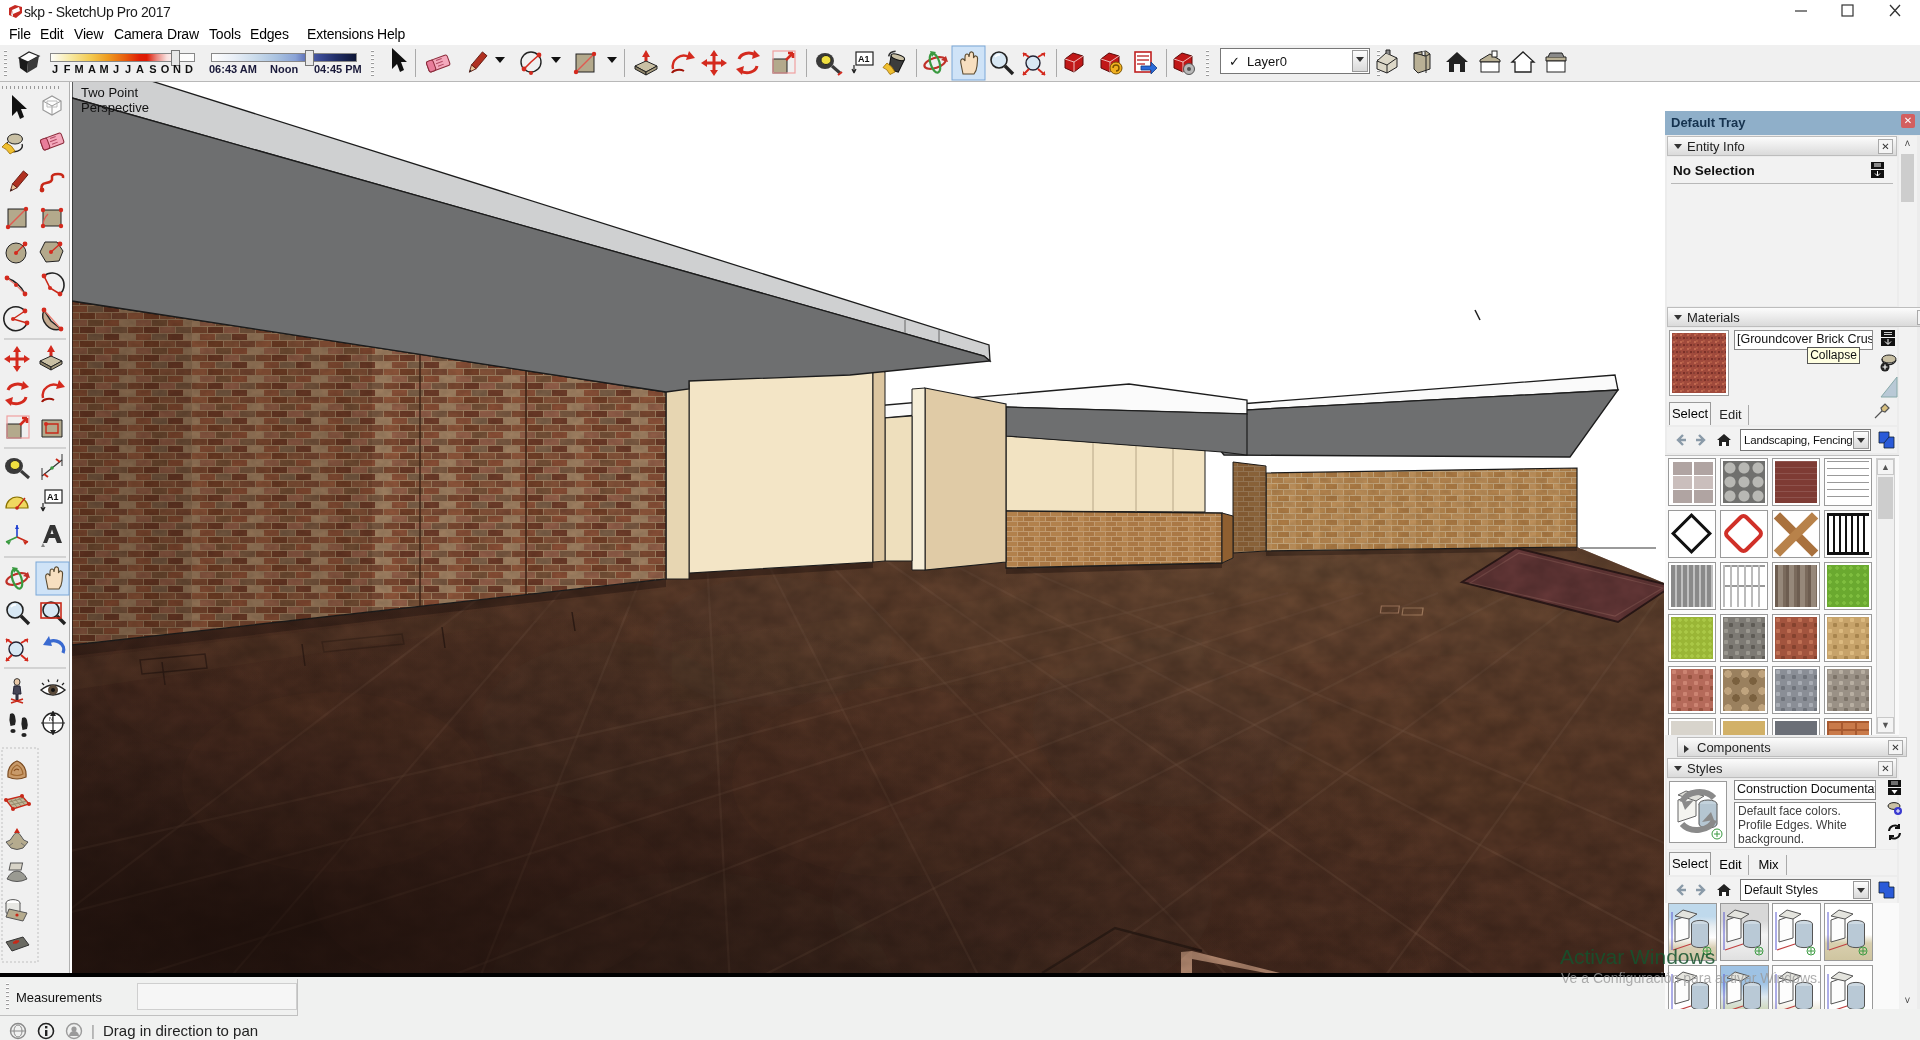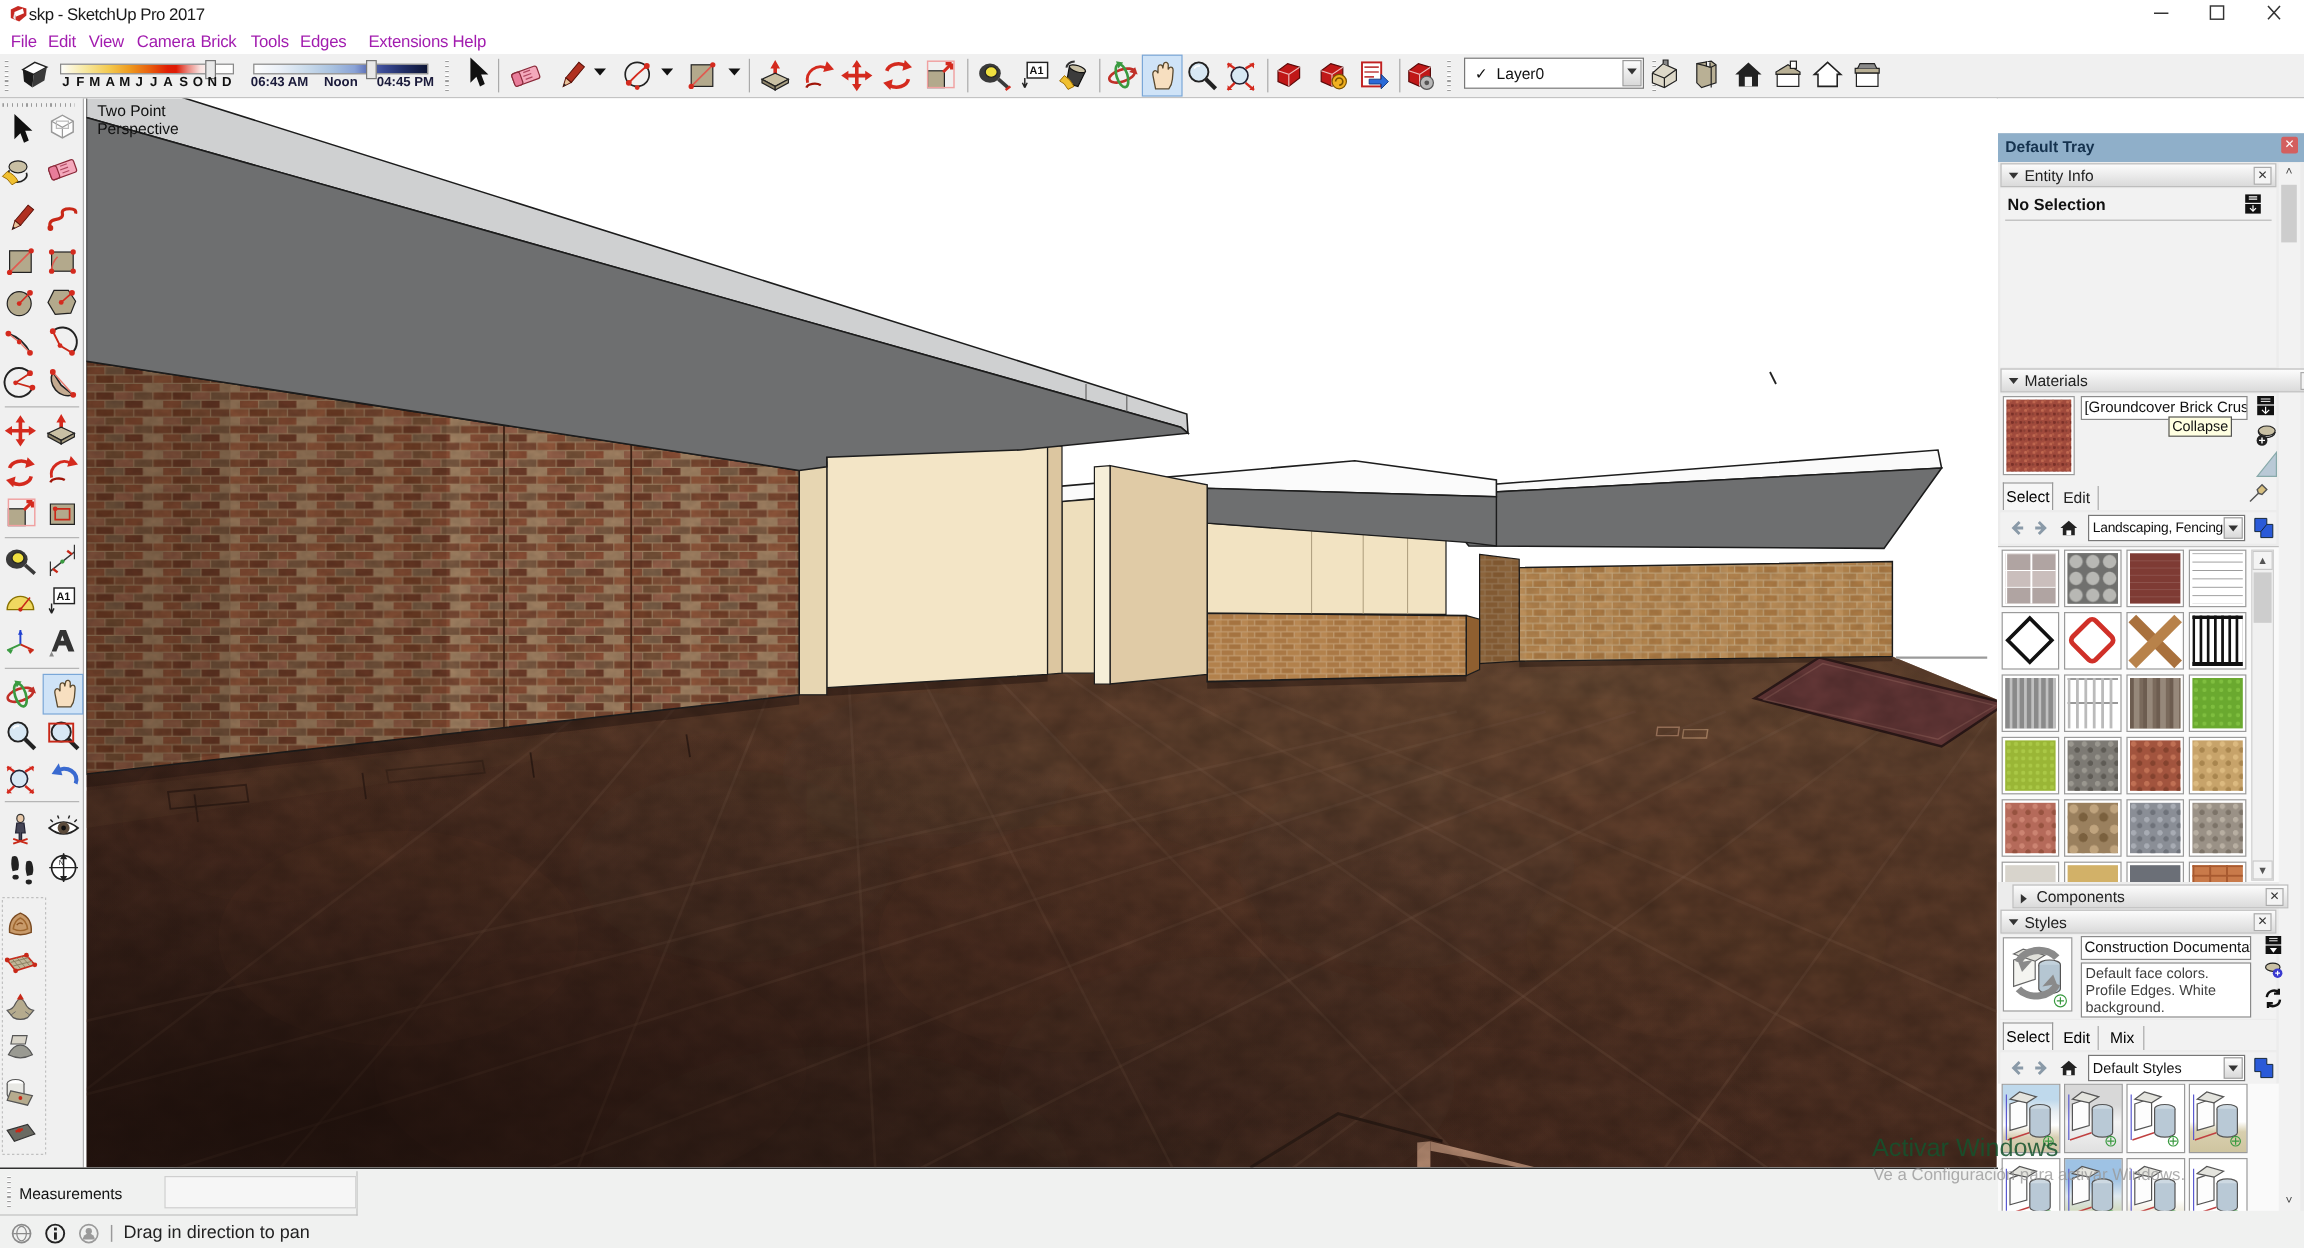--- a/index.html
+++ b/index.html
@@ -1,24 +1,24 @@
 <!DOCTYPE html>
 <html><head><meta charset="utf-8">
 <style>
 *{margin:0;padding:0;box-sizing:border-box;}
 html,body{width:1920px;height:1040px;overflow:hidden;background:#fff;
 font-family:"Liberation Sans",sans-serif;}
 .abs{position:absolute;}
 #titlebar{left:0;top:0;width:1920px;height:22px;background:#fff;}
 #menubar{left:0;top:22px;width:1920px;height:23px;background:#fff;}
-.menu{position:absolute;top:4px;font-size:14px;letter-spacing:-0.2px;color:#a21caf;}
+.menu{position:absolute;top:4px;font-size:14px;letter-spacing:-0.2px;color:#000000;}
 #toolbar{left:0;top:45px;width:1920px;height:37px;background:#f0f0f0;border-bottom:1px solid #b8b8b8;}
 #lefttb{left:0;top:82px;width:70px;height:891px;background:#f0f0f0;border-right:1px solid #b0b0b0;}
 #viewport{left:72px;top:82px;width:1592px;height:891px;background:#fff;}
-#bottomstrip{left:0;top:973px;width:1920px;height:67px;background:#f0f1f0;border-top:1px solid #000000;}
+#bottomstrip{left:0;top:973px;width:1920px;height:67px;background:#f0f1f0;border-top:4px solid #000000;}
 #measurebox{position:absolute;left:0;top:2px;width:298px;height:37px;border-right:1px solid #c0c0c0;border-bottom:1px solid #c0c0c0;}
 #traytop{left:1665px;top:82px;width:255px;height:29px;background:#fff;}
 #tray{left:1665px;top:111px;width:255px;height:898px;background:#ececec;font-size:13px;}
 .trayhdr{position:absolute;left:2px;width:231px;height:20px;background:linear-gradient(#fcfcfc,#dadada);border:1px solid #bdbdbd;color:#222;}
 .trayhdr .t{position:absolute;left:19px;top:2px;font-size:13px;}
 .trayhdr .arr{position:absolute;left:6px;top:7px;width:0;height:0;}
 .arrdown{border-left:4px solid transparent;border-right:4px solid transparent;border-top:5px solid #333;}
 .arrright{border-top:4px solid transparent;border-bottom:4px solid transparent;border-left:5px solid #333;}
 .xbtn{position:absolute;right:3px;top:2px;width:15px;height:15px;border:1px solid #aaa;background:#f4f4f4;color:#333;
 font-size:10px;line-height:13px;text-align:center;}
@@ -49,21 +49,21 @@
 <rect x="52" y="5" width="11" height="11" fill="none" stroke="#333" stroke-width="1.2"></rect>
 <path d="M100,5 L110,16 M110,5 L100,16" stroke="#333" stroke-width="1.3"></path>
 </svg>
 </div>
 
 <div id="menubar" class="abs">
 <span class="menu" style="left:9px">File</span>
 <span class="menu" style="left:40px">Edit</span>
 <span class="menu" style="left:74px">View</span>
 <span class="menu" style="left:114px">Camera</span>
-<span class="menu" style="left:167px">Brick</span>
+<span class="menu" style="left:167px">Draw</span>
 <span class="menu" style="left:209px">Tools</span>
 <span class="menu" style="left:250px">Edges</span>
 <span class="menu" style="left:307px">Extensions</span>
 <span class="menu" style="left:377px">Help</span>
 </div>
 <div id="toolbar" class="abs">
 <div class="grip" style="left:4px;top:5px;height:27px;"></div>
 <div class="grip" style="left:371px;top:5px;height:27px;"></div>
 <div class="grip" style="left:1206px;top:5px;height:27px;"></div>
 <div class="grip" style="left:1377px;top:5px;height:27px;"></div>

